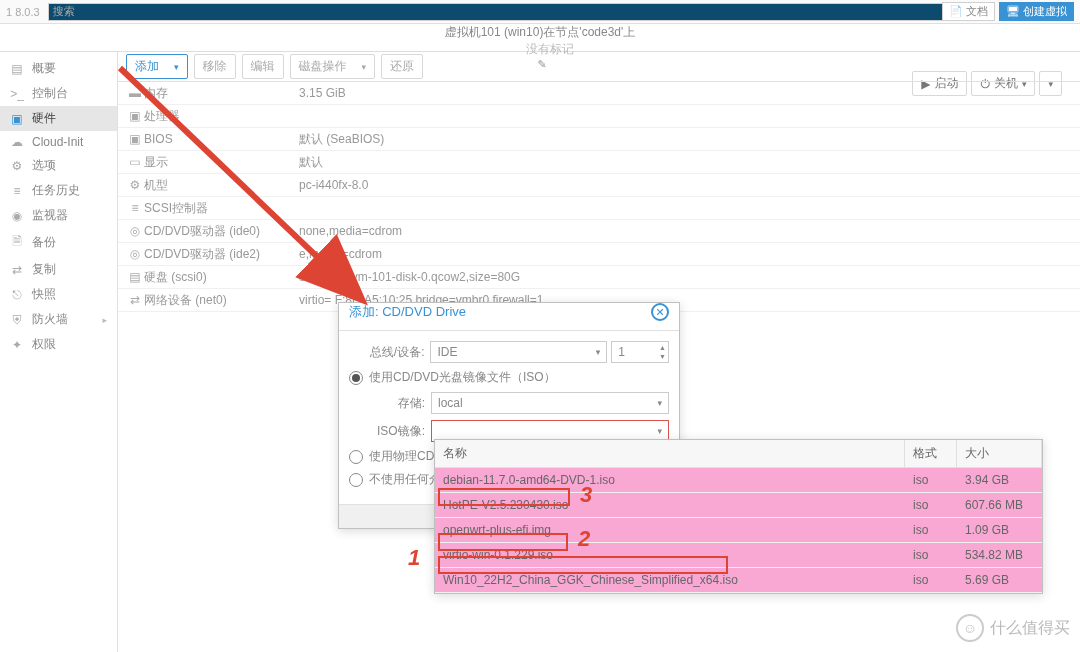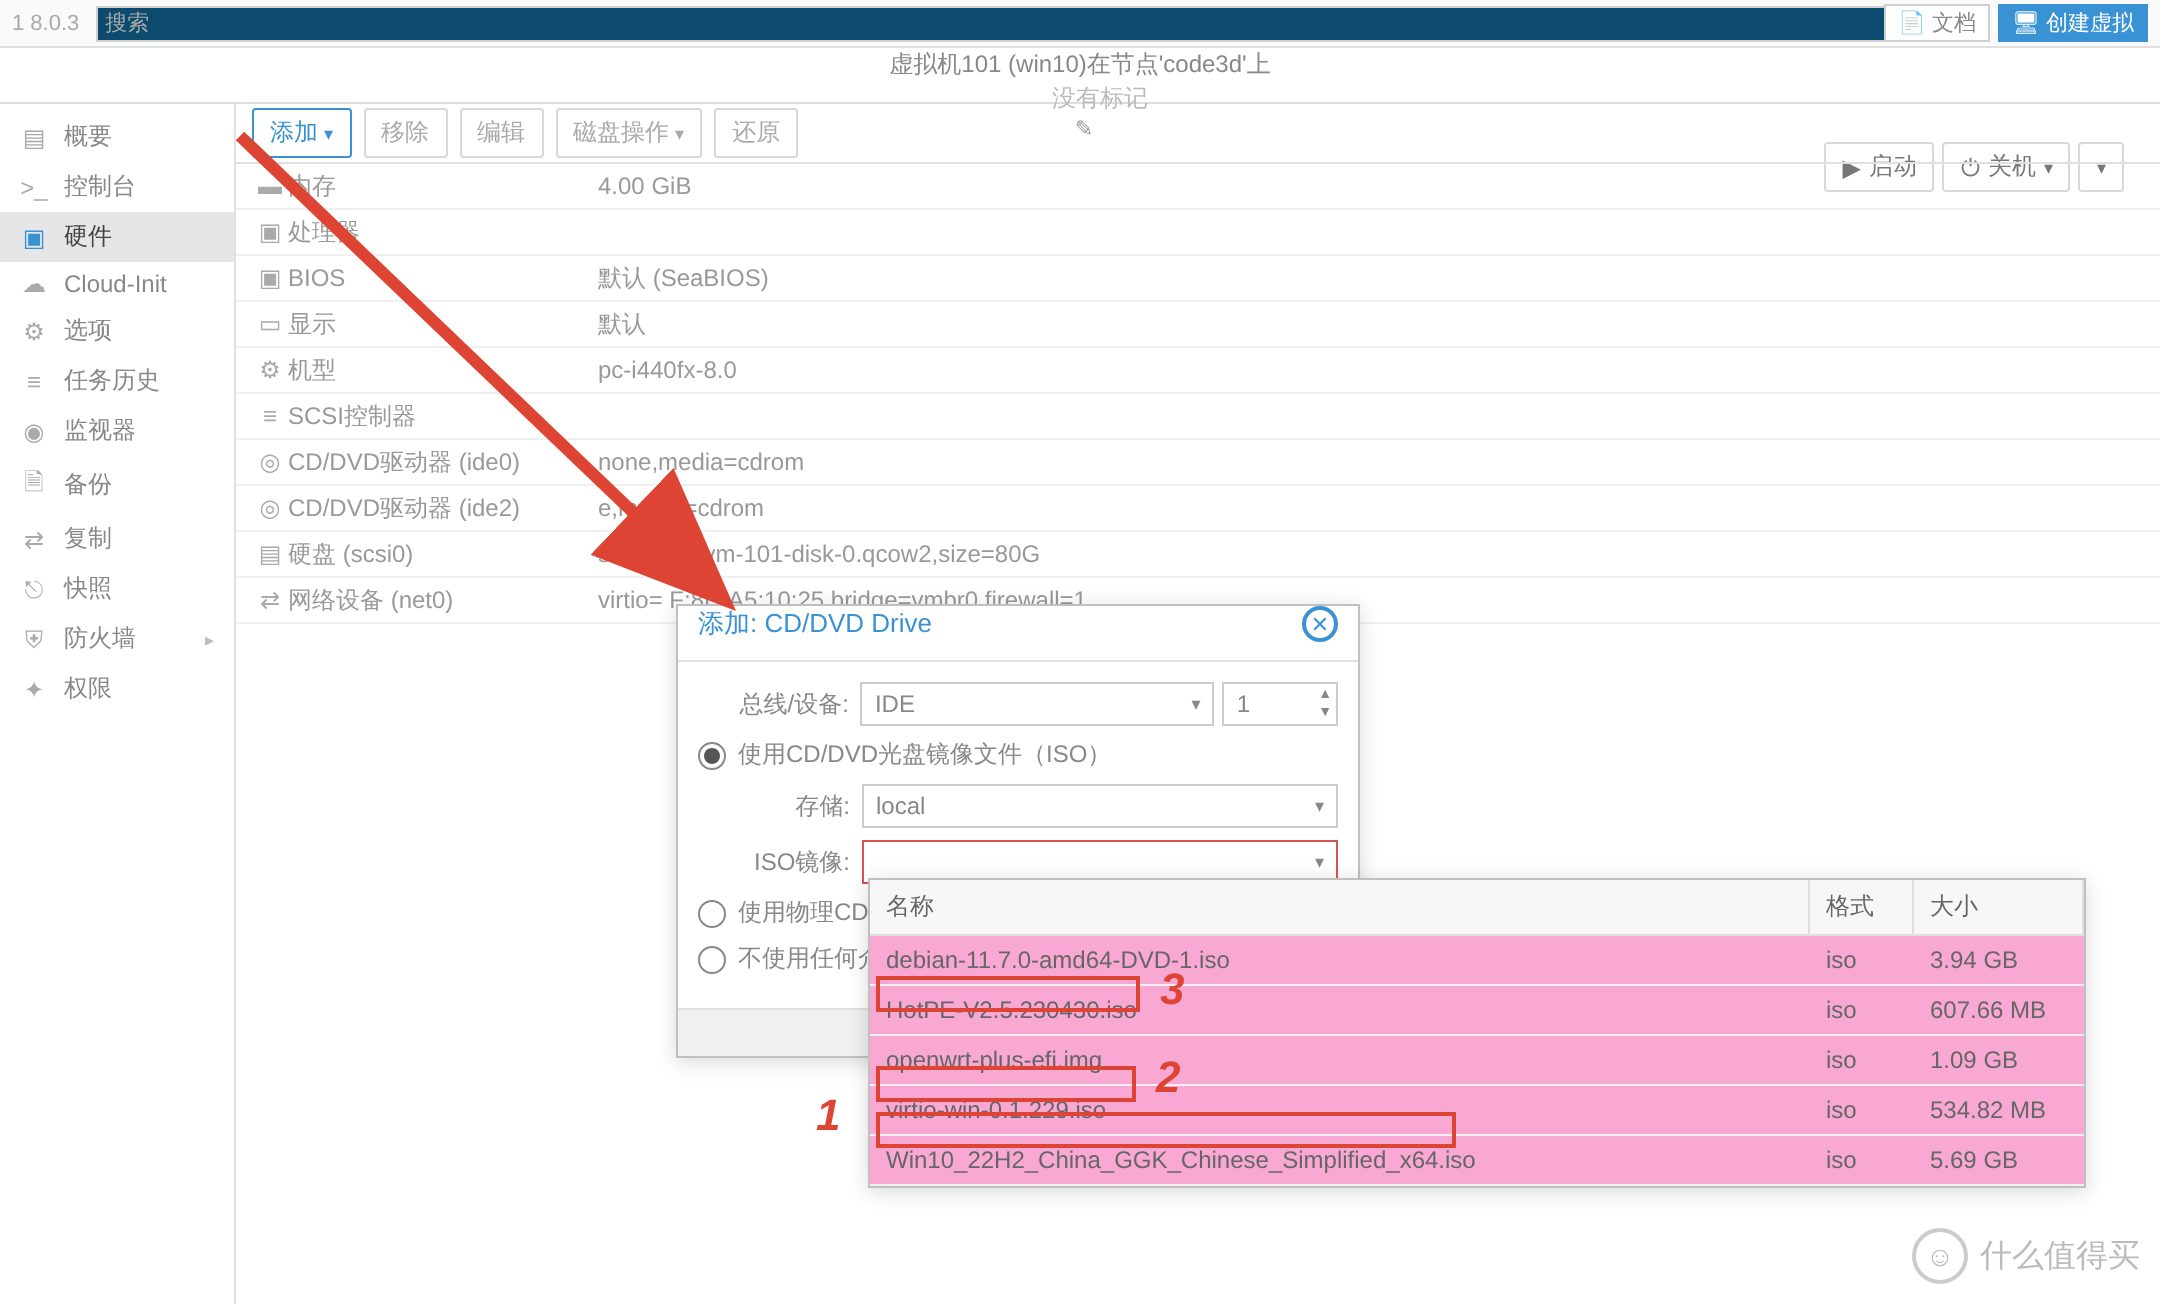--- a/index.html
+++ b/index.html
@@ -25,21 +25,21 @@
 .main { display: flex; height: calc(100% - 52px); }
 .sidebar { width: 118px; border-right: 1px solid #e0e0e0; padding-top: 4px; }
 .side-item { display: flex; align-items: center; gap: 8px; padding: 4px 10px; font-size: 12px; color: #888; cursor: pointer; }
 .side-item.active { background: #e6e6e6; color: #444; }
 .side-item .ic { width: 14px; text-align: center; color: #aaa; font-size: 12px; }
 .side-item.active .ic { color: #3892d4; }
 .side-item .chev { margin-left: auto; font-size: 9px; color: #bbb; }
 
 .content { flex: 1; display: flex; flex-direction: column; }
 .toolbar { height: 30px; display: flex; align-items: center; gap: 6px; padding: 0 8px; border-bottom: 1px solid #e0e0e0; }
-.tool-btn { border: 1px solid #d8d8d8; padding: 3px 8px; font-size: 12px; color: #aaa; background: #fff; border-radius: 2px; display: flex; align-items: center; gap: 3px; }
+.tool-btn { border: 1px solid #d8d8d8; padding: 3px 8px; font-size: 12px; color: #aaa; background: #fff; border-radius: 2px; display: flex; align-items: center; gap: 15px; }
 .tool-btn.primary { border-color: #3892d4; color: #3892d4; }
 
 .hw-list { flex: 1; }
 .hw-row { display: flex; align-items: center; height: 23px; border-bottom: 1px solid #f0f0f0; padding: 0 8px; font-size: 12px; color: #999; }
 .hw-row .ic { width: 18px; color: #aaa; text-align: center; }
 .hw-row .label { width: 155px; }
 .hw-row .val { flex: 1; }
 
 
 .dialog { position: absolute; left: 338px; top: 302px; width: 342px; background: #fff; border: 1px solid #c0c0c0; box-shadow: 0 2px 10px rgba(0,0,0,0.15); }
@@ -178,21 +178,21 @@
       <div class="tool-btn">
           <span>磁盘操作</span>
           <span style="font-size:9px">▾</span>
         </div>
       <div class="tool-btn">还原</div>
     </div>
     <div class="hw-list">
       <div class="hw-row">
           <span class="ic">▬</span>
           <span class="label">内存</span>
-          <span class="val">4.00 GiB</span>
+          <span class="val">3.15 GiB</span>
         </div>
       <div class="hw-row">
           <span class="ic">▣</span>
           <span class="label">处理器</span>
         </div>
       <div class="hw-row">
           <span class="ic">▣</span>
           <span class="label">BIOS</span>
           <span class="val">默认 (SeaBIOS)</span>
         </div>

